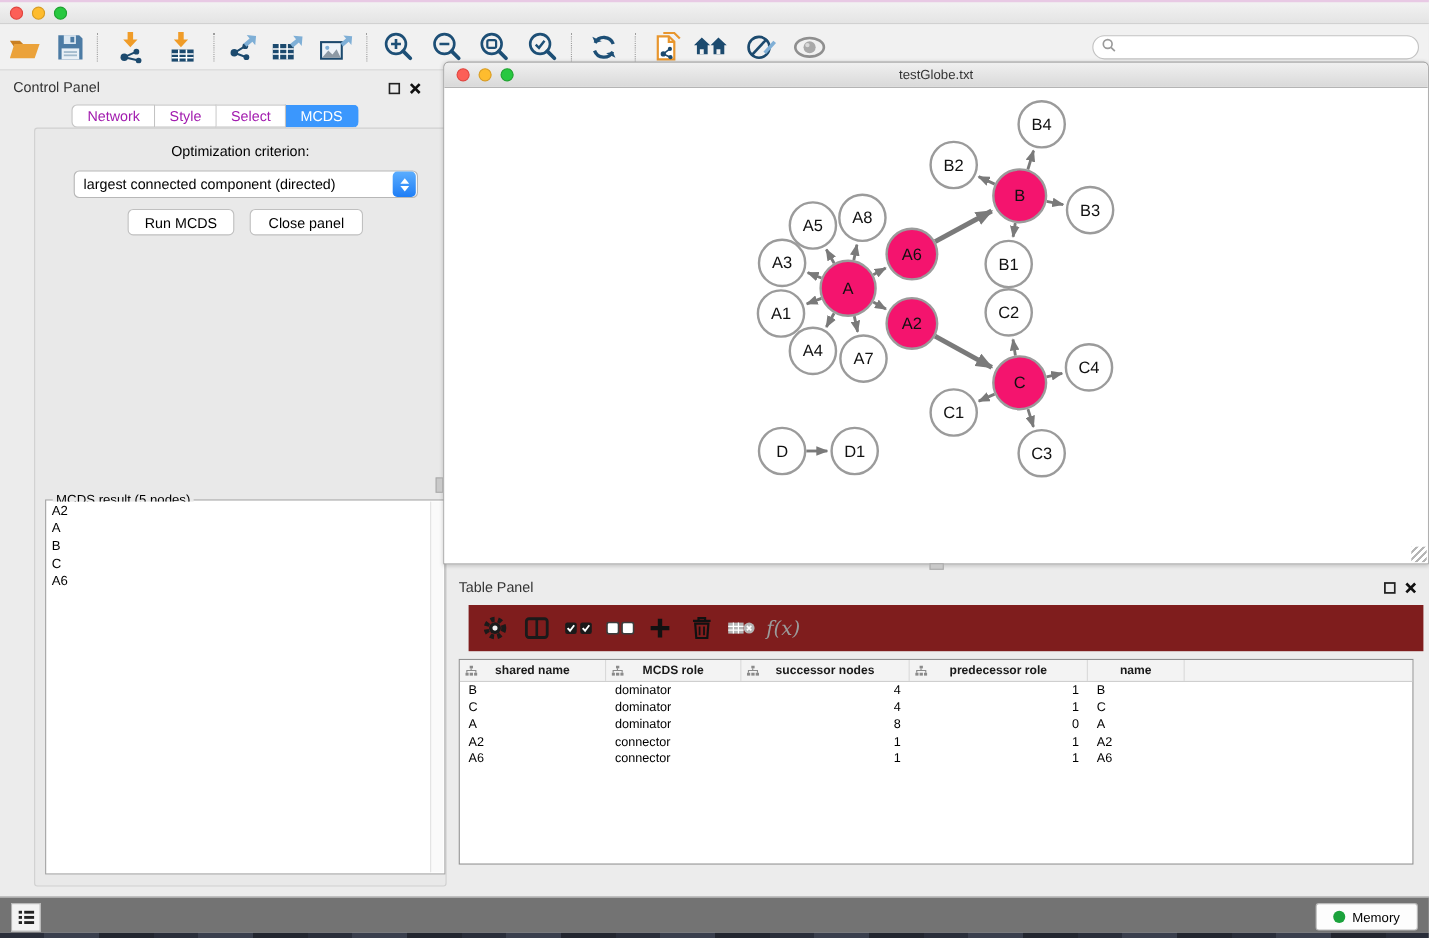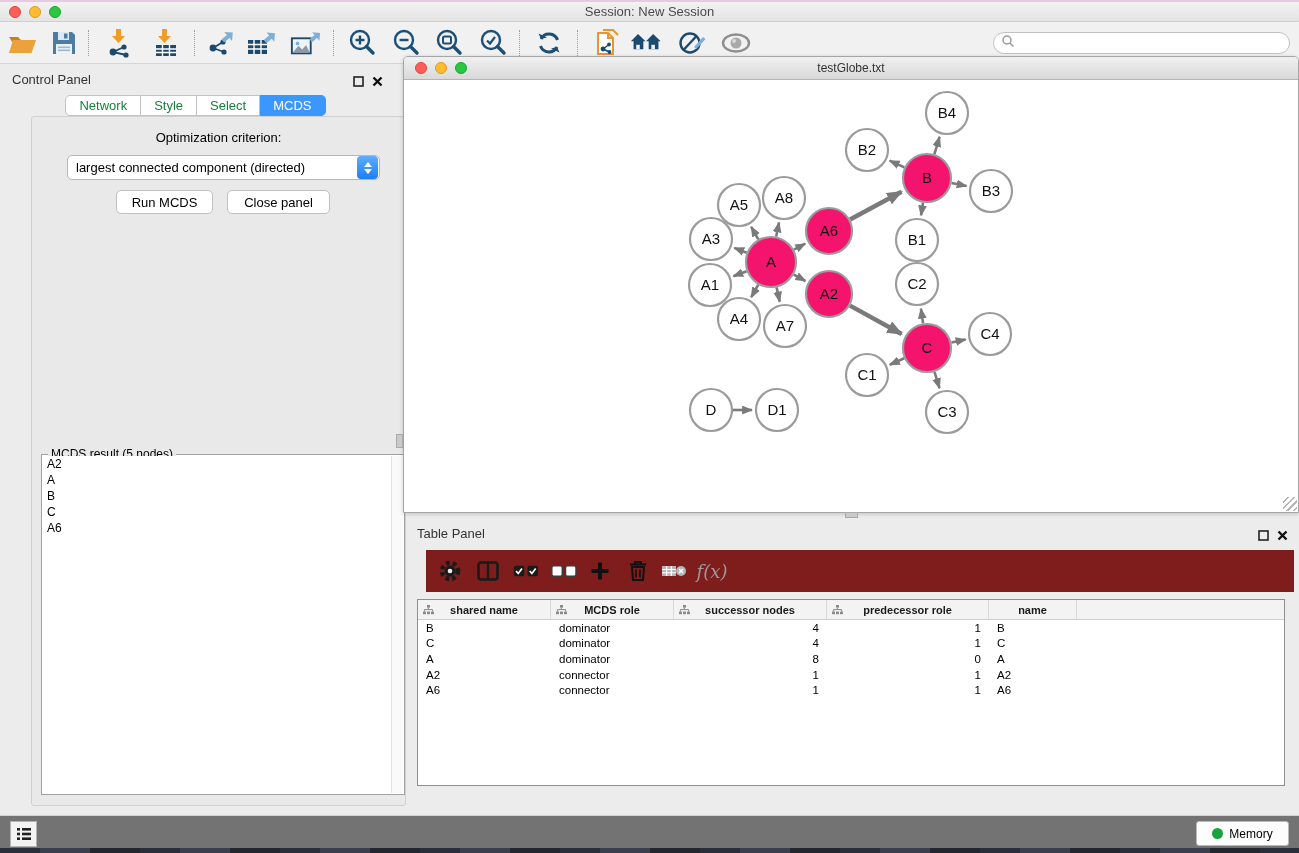--- a/index.html
+++ b/index.html
@@ -22,21 +22,21 @@
   .tb-icon { position:absolute; top:5px; width:32px; height:32px; display:flex; align-items:center; justify-content:center; }
   .tb-sep { position:absolute; top:8px; width:0; height:26px; border-left:1px dotted #9d9d9d; }
   #search-box { position:absolute; right:9px; top:10px; width:297px; height:22px; background:#fff;
     border:1px solid #c2c2c2; border-radius:11px; display:flex; align-items:center; padding-left:7px; }
 
   
   #control-panel { left:0; top:64px; width:391px; height:751px; }
   #cp-header { left:12px; top:8px; font-size:13px; color:#333; }
   .win-btns { position:absolute; display:flex; gap:8px; align-items:center; }
   #cp-tabs { left:0; top:31px; width:391px; display:flex; justify-content:center; }
-  .seg-btn { height:21px; line-height:20px; padding:0 13px; font-size:13px; background:#fff; color:#15803d;
+  .seg-btn { height:21px; line-height:20px; padding:0 13px; font-size:13px; background:#fff; color:#a21caf;
     border:1px solid #c3c3c3; border-left:none; }
   .seg-btn:first-child { border-left:1px solid #c3c3c3; border-radius:5px 0 0 5px; }
   .seg-btn:last-child { border-radius:0 5px 5px 0; }
   .seg-btn.active { background:#3b97fd; border-color:#3b97fd; color:#fff; }
   #cp-body { left:8px; top:52px; width:375px; height:690px; background:#e9e9e9; border:1px solid #d0d0d0; border-radius:3px;margin-left:23px; }
   #opt-label { left:0; top:13px; width:100%; text-align:center; font-size:13px; color:#000; }
   #criterion-select { left:35px; top:38px; width:313px; height:25px; background:#fff; border:1px solid #b7b7b7;
     border-radius:5px; display:flex; align-items:center;gap:24px; }
   #criterion-select .val { flex:1; font-size:13px; padding-left:8px; color:#000; white-space:nowrap; }
   #criterion-select .stepper { width:21px; height:23px; border-radius:4px; margin-right:1px;
@@ -91,21 +91,20 @@
 </style>
 </head>
 <body>
 
 <div id="titlebar" class="abs">
   <div class="lights abs" style="left:9px; top:4px;">
     <div class="light red"></div>
     <div class="light yellow"></div>
     <div class="light green"></div>
   </div>
-  <div class="title">Session: New Session</div>
 </div>
 
 <div id="toolbar" class="abs">
   <div class="tb-icon" style="left:6px">
     <svg width="30" height="26" viewBox="0 0 30 26">
         <path d="M2 7h9l3 3h12v3H6z" fill="#c97f22"></path>
         <path d="M2 23 6 10h23l-4.5 13z" fill="#eba23a"></path>
       </svg>
   </div>
   <div class="tb-icon" style="left:48px">

